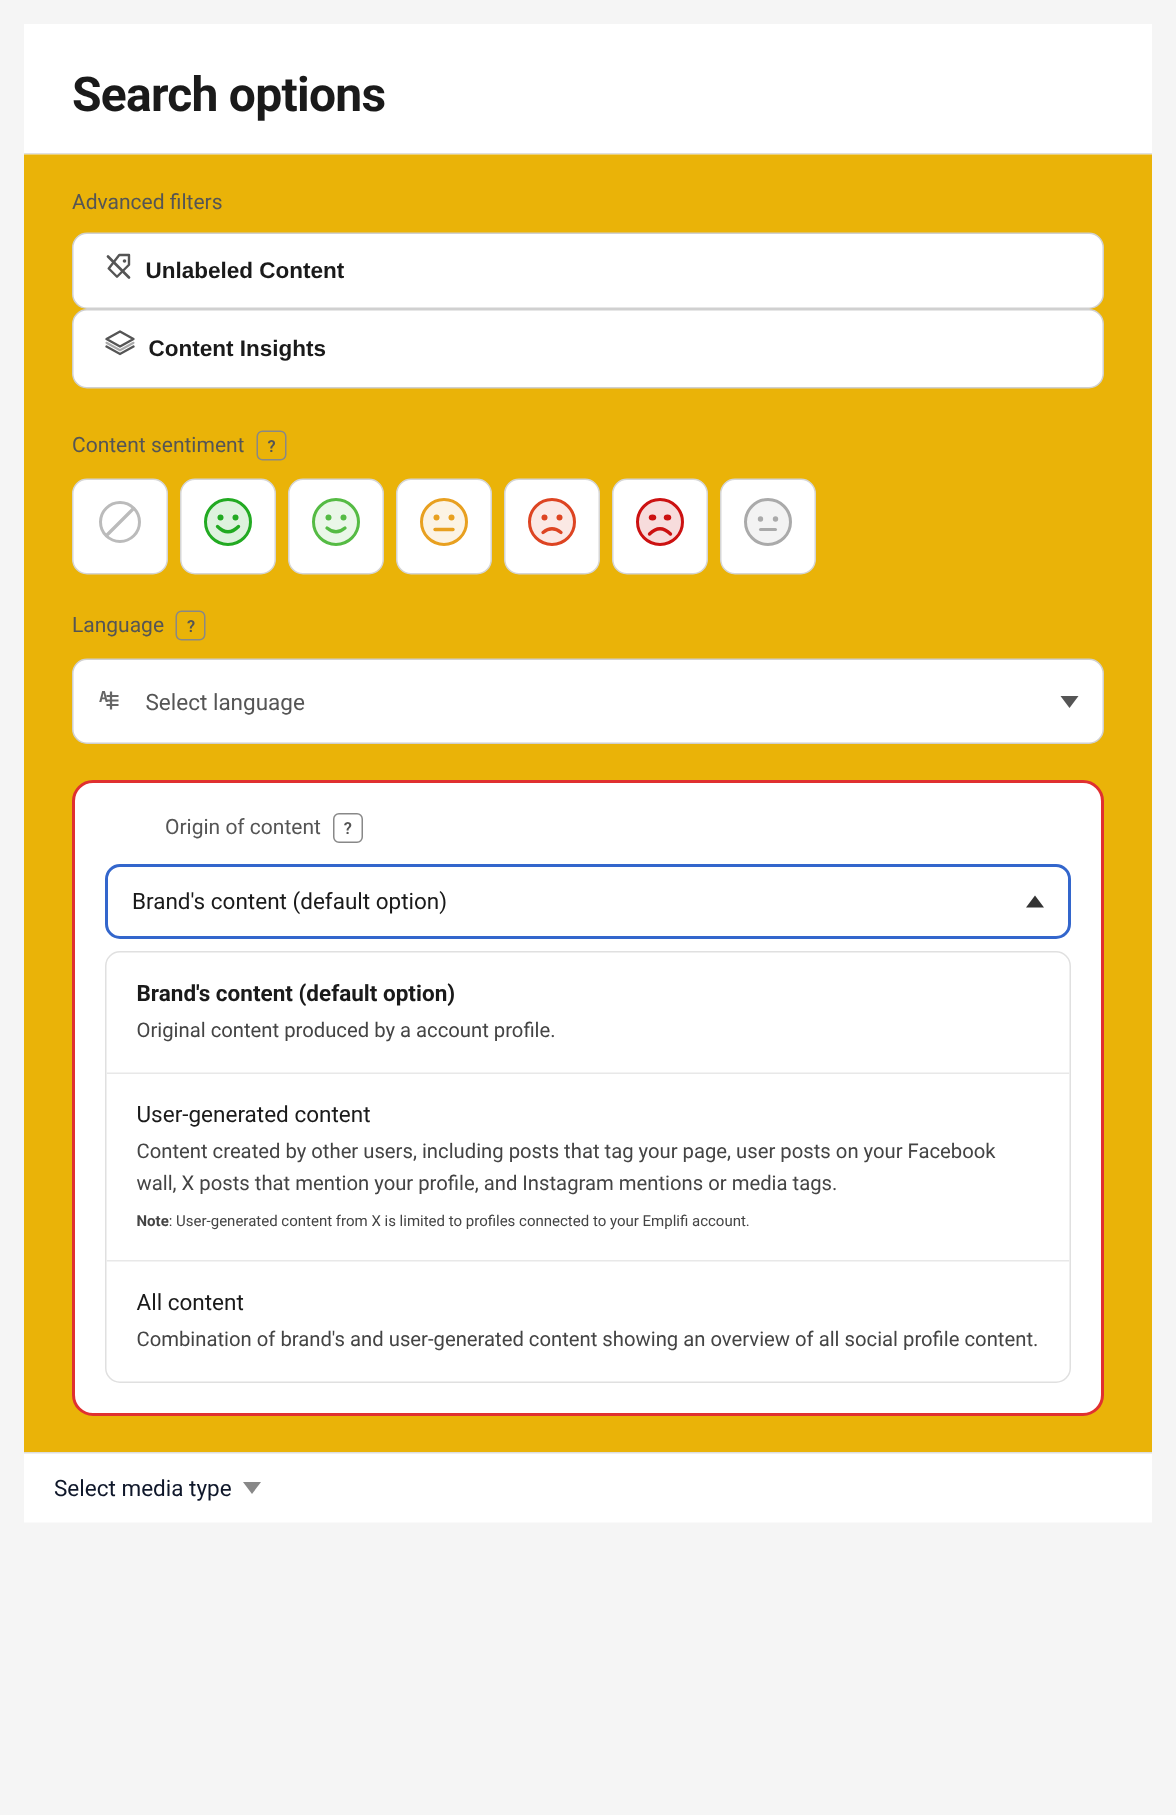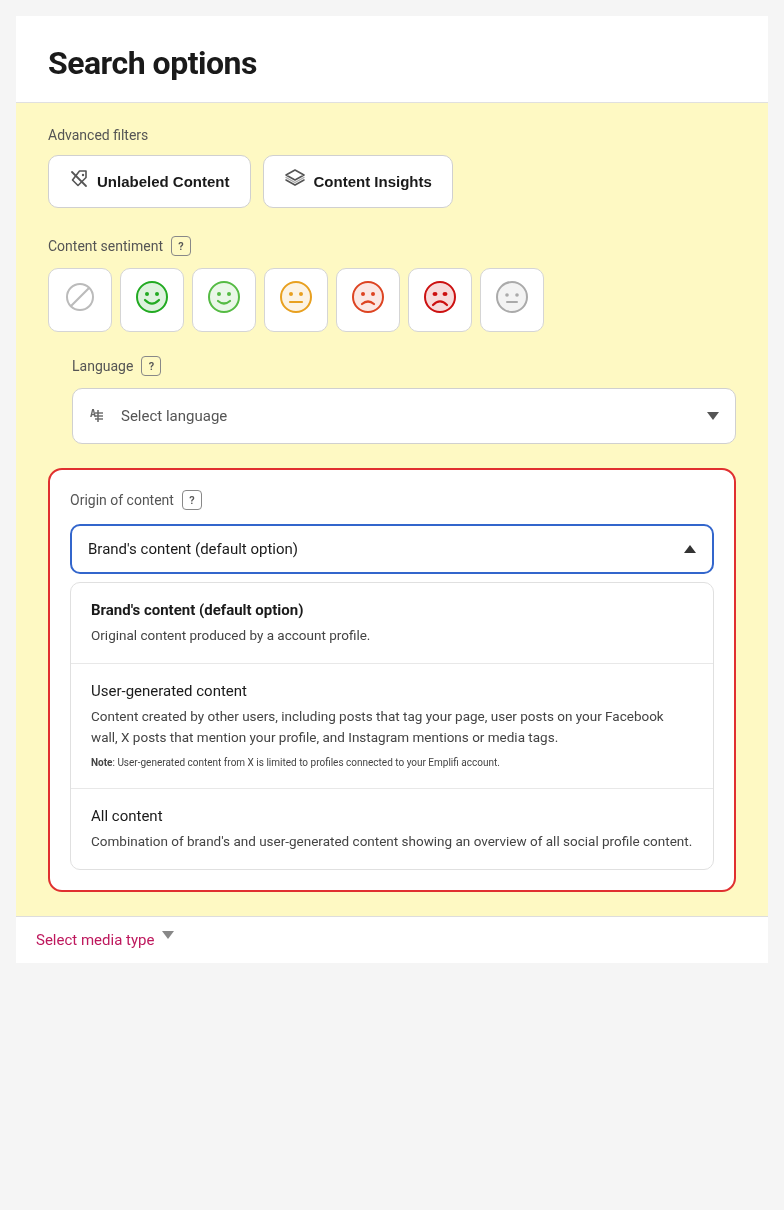--- a/index.html
+++ b/index.html
@@ -19,33 +19,34 @@
       padding: 28px 32px 20px 32px;
       border-bottom: 1px solid #e0e0e0;
     }
     .page-title {
       font-size: 32px;
       font-weight: 700;
       color: #1a1a1a;
       letter-spacing: -0.5px;
     }
     .content-area {
-      background: #fef9c3;
+      background: #eab308;
       padding: 24px 32px;
     }
     .section-label {
       font-size: 14px;
       color: #555;
       margin-bottom: 12px;
       font-weight: 400;
     }
     .filter-buttons-row {
       display: flex;
-      gap: 12px;
+      gap: 0;
       margin-bottom: 28px;
+      flex-direction: column;
     }
     .filter-btn {
       display: flex;
       align-items: center;
       gap: 8px;
       padding: 12px 20px;
       background: #ffffff;
       border: 1.5px solid #d0d0d0;
       border-radius: 10px;
       font-size: 15px;
@@ -93,21 +94,20 @@
       justify-content: center;
       font-size: 28px;
       cursor: pointer;
     }
     .sentiment-btn.empty {
       font-size: 22px;
       color: #aaa;
     }
     .language-section {
       margin-bottom: 24px;
-      margin-left: 24px;
     }
     .select-dropdown {
       width: 100%;
       padding: 14px 16px;
       background: #ffffff;
       border: 1.5px solid #d0d0d0;
       border-radius: 10px;
       font-size: 15px;
       color: #555;
       display: flex;
@@ -196,24 +196,24 @@
       background: #ffffff;
       padding: 14px 20px;
       border-top: 1px solid #ddd;
       display: flex;
       align-items: center;
       justify-content: space-between;
       position: relative;
     }
     .bottom-select {
       display: flex;
-      align-items: flex-start;
+      align-items: center;
       gap: 8px;
       font-size: 15px;
-      color: #be185d;
+      color: #0f172a;
     }
   </style>
 </head>
 <body>
 
 <div class="page-container">
 
   <div class="header-section">
     <h1 class="page-title">Search options</h1>
   </div>
@@ -352,21 +352,21 @@
               </svg>
             </span>
             <span>Select language</span>
           </div>
           <span class="chevron-down"></span>
         </div>
       </div>
     </div>
 
     <div class="origin-section">
-      <div class="section-label-row" style="margin-bottom:14px;">
+      <div class="section-label-row" style="margin-bottom:14px;margin-left:40px;">
         <span class="section-label" style="margin-bottom:0;">Origin of content</span>
         <span class="help-icon">?</span>
       </div>
       <div class="origin-dropdown-trigger">
         <span>Brand's content (default option)</span>
         <span class="chevron-up"></span>
       </div>
 
       <div class="dropdown-open-panel">
 

